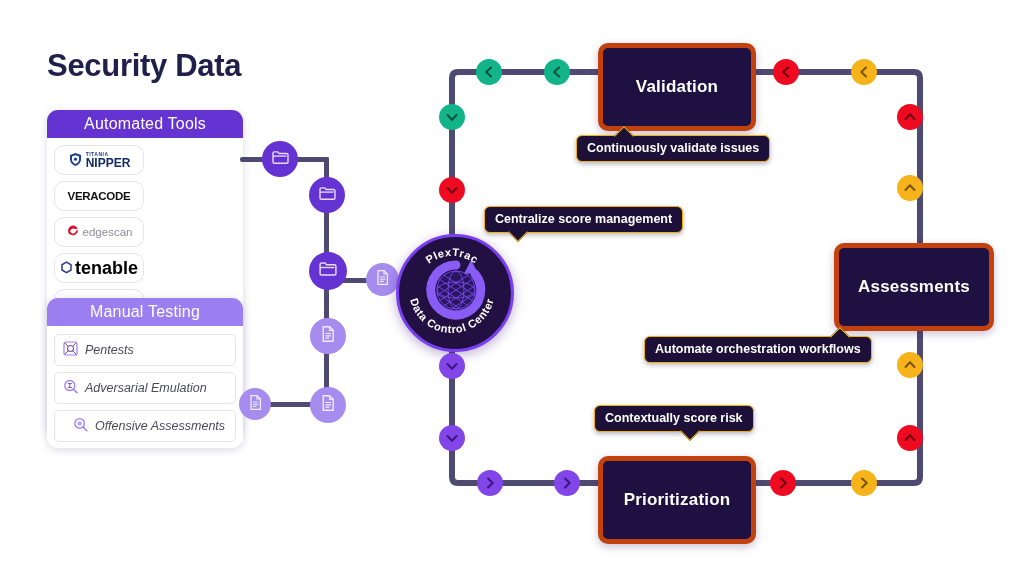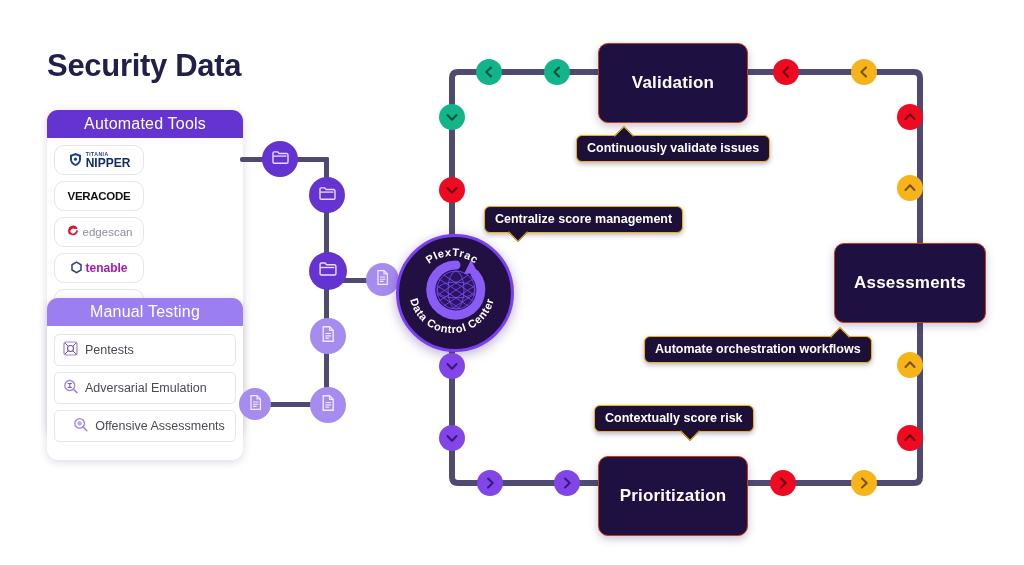--- a/index.html
+++ b/index.html
@@ -73,21 +73,21 @@
     border-radius:50%;
     background:#221042;
     border:3px solid #7a3ff0;
     box-shadow:0 3px 12px rgba(60,20,120,0.35);
   }
 
   
   .flowbox{
     position:absolute;
     background:#1e1040;
-    border:1px solid #c2410c;
+    border:5px solid #c2410c;
     border-radius:10px;
     color:#ffffff;
     display:flex;align-items:center;justify-content:center;
     font-size:17px;font-weight:bold;
     letter-spacing:0.2px;
     box-shadow:0 3px 9px rgba(40,10,90,0.25);
   }
 
   
   .callout{
@@ -155,21 +155,21 @@
           </span>
           <span style="font-size:11.5px;color:#8d8d99;font-weight:normal;">edgescan</span>
         </div>
 
         <div class="tool-cell">
           <span style="margin-right:2px;">
             <svg width="13" height="13" viewBox="0 0 13 13">
                 <polygon points="6.5,1.2 11,3.8 11,9 6.5,11.6 2,9 2,3.8" fill="none" stroke="#2e3d8f" stroke-width="1.5"></polygon>
               </svg>
           </span>
-          <span style="font-size:12px;color:#a21caf;">tenable</span>
+          <span style="font-size:18px;color:#000000;">tenable</span>
         </div>
 
         <div class="tool-cell">
           <span style="font-size:11.5px;color:#12205a;">Checkmarx</span>
           <span style="color:#6b3df0;font-size:12px;font-weight:bold;margin-left:-1px;">✕</span>
         </div>
 
         <div class="tool-cell">
           <span style="font-size:12.5px;font-style:italic;color:#111;letter-spacing:-0.3px;">RAPID</span>
           <span>
@@ -193,21 +193,21 @@
           <span style="font-size:15px;color:#111;font-weight:bold;margin-right:1px;">+</span>
           <span style="font-size:14px;font-style:italic;color:#111;">more</span>
         </div>
 
       </div>
     </div>
   </div>
 
   <div class="panel" style="left:47px;top:298px;width:196px;">
     <div class="panel-head" style="background:#9b7ef0;">Manual Testing</div>
-    <div class="panel-body" style="padding:8px 7px 18px 7px;">
+    <div class="panel-body" style="padding:8px 7px 6px 7px;font-style:italic;">
 
       <div class="manual-row">
         <span>
           <svg width="15" height="15" viewBox="0 0 15 15">
               <rect x="1" y="1" width="13" height="13" rx="2" fill="none" stroke="#9b7ef0" stroke-width="1.2"></rect>
               <circle cx="7.5" cy="7.5" r="3" fill="none" stroke="#6b5a9e" stroke-width="1.1"></circle>
               <path d="M2 2l3.2 3.2M13 2L9.8 5.2M2 13l3.2-3.2M13 13l-3.2-3.2" stroke="#6b5a9e" stroke-width="1"></path>
             </svg>
         </span>
         <span>Pentests</span>

